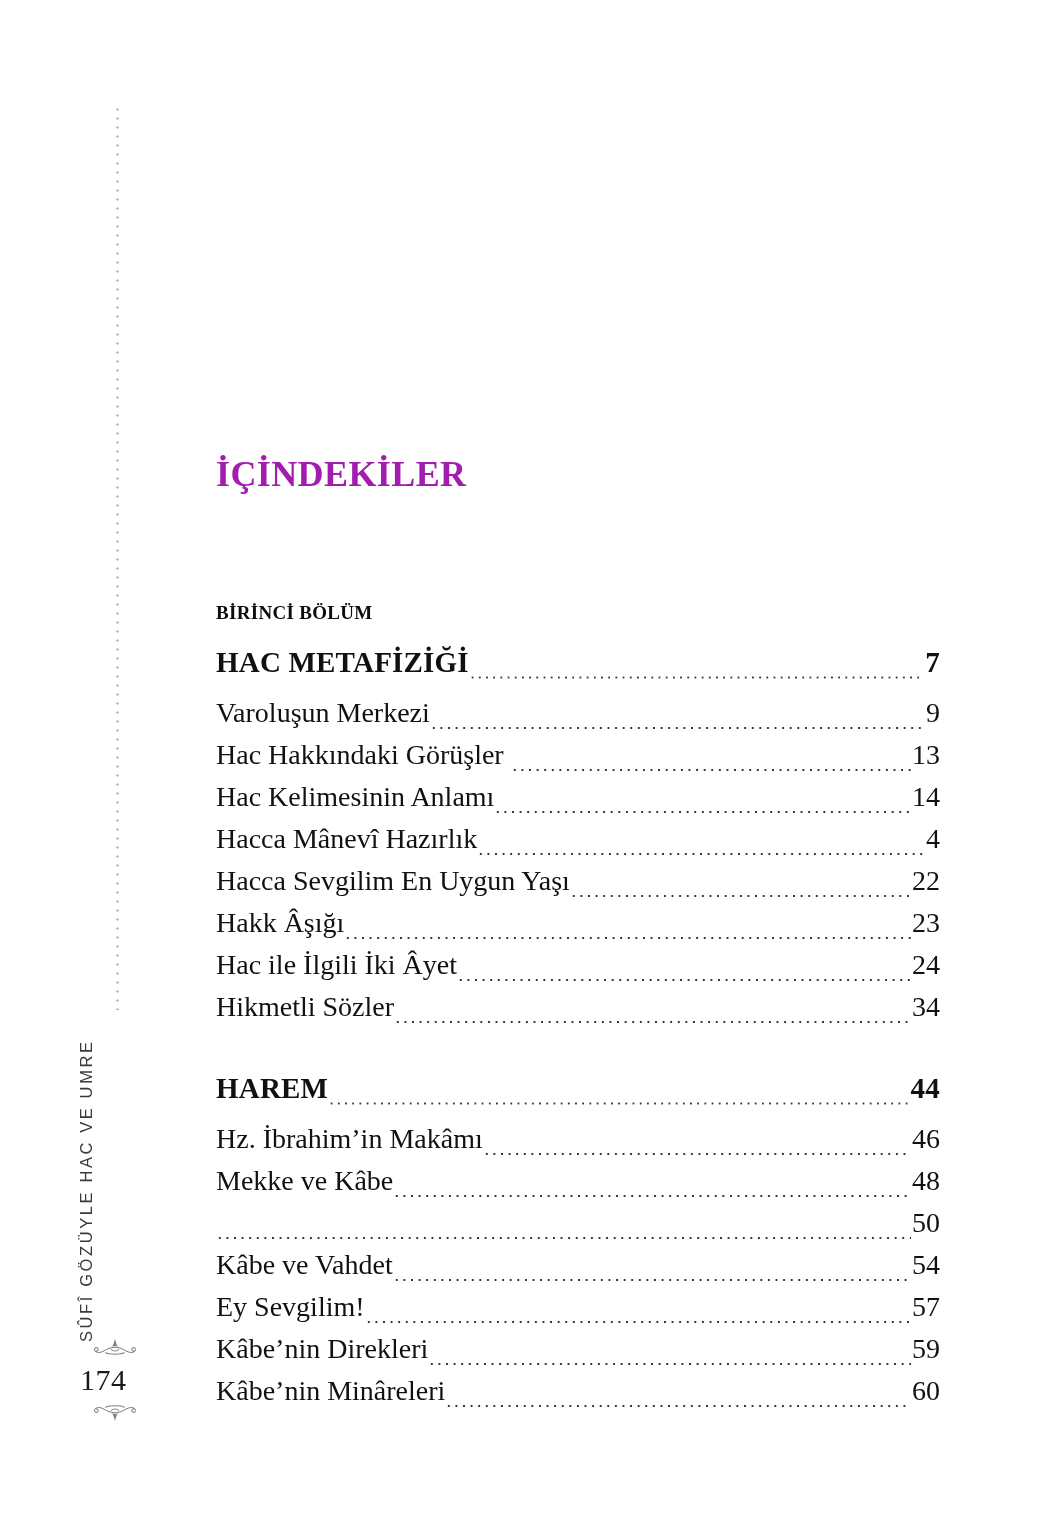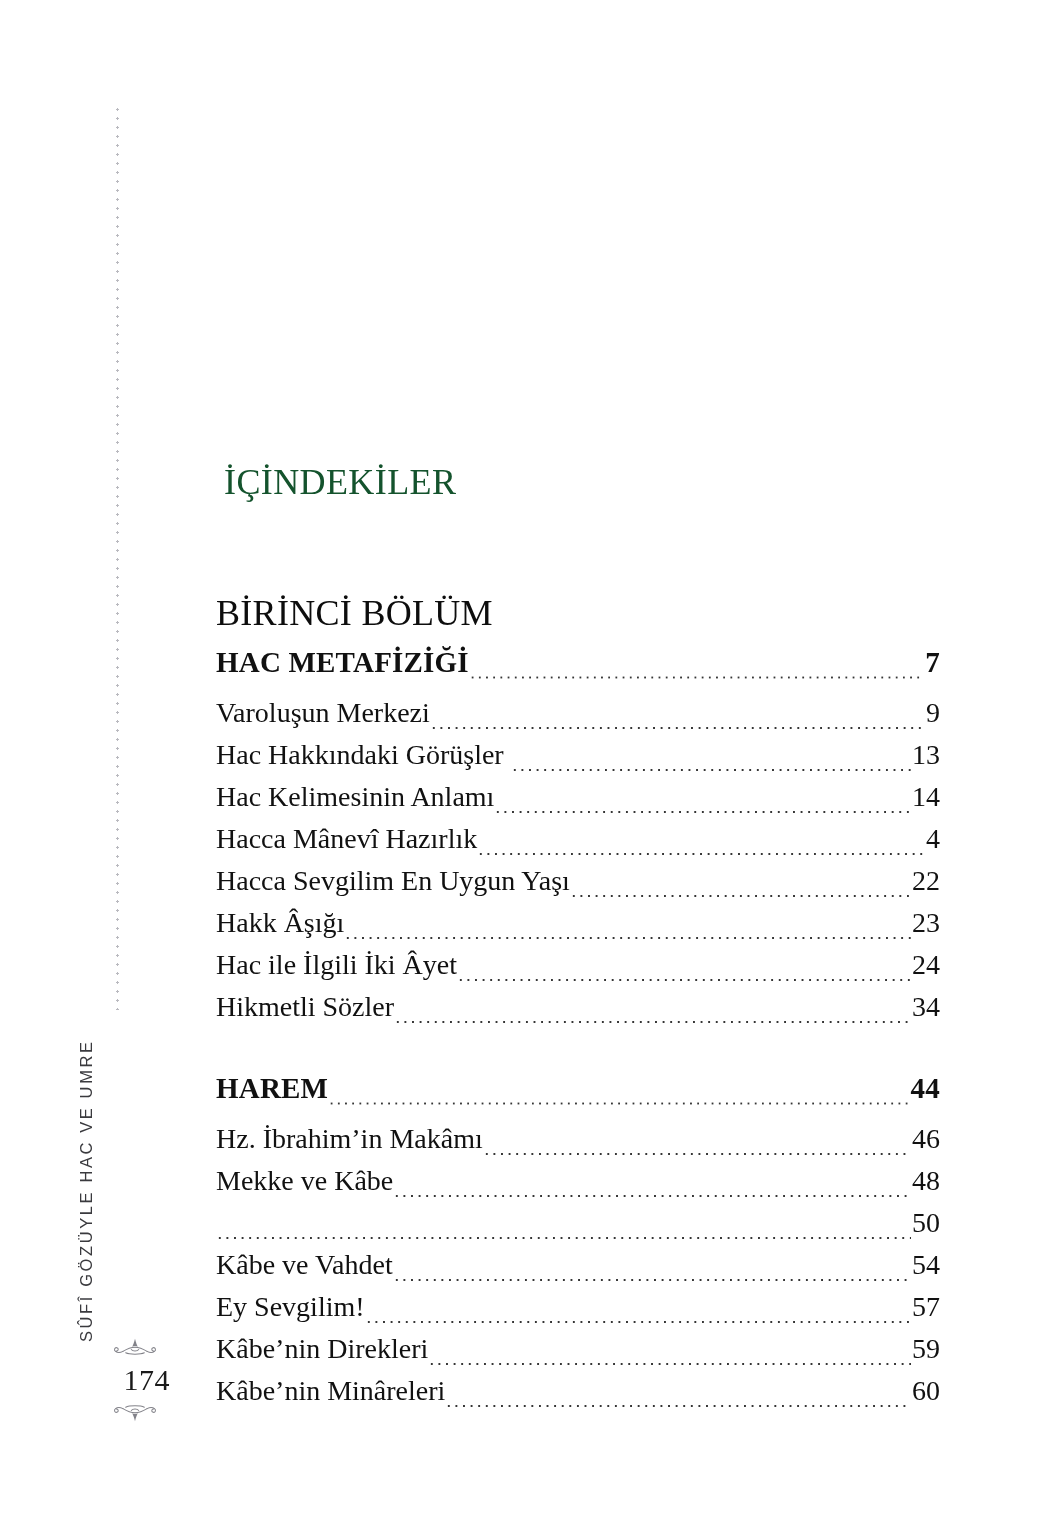--- a/index.html
+++ b/index.html
@@ -49,24 +49,24 @@
     transform: rotate(-90deg);
     white-space: nowrap;
     font-family: "Liberation Sans", "DejaVu Sans", sans-serif;
     font-size: 16.5px;
     letter-spacing: 2.6px;
     color: #3a3a3e;
   }
 
   .folio-block {
     position: absolute;
-    left: 100px;
+    left: 80px;
     top: 1337px;
     width: 70px;
-    text-align: right;
+    text-align: left;
     color: #55555c;
   }
   .fleuron {
     display: block;
     margin: 0 auto;
     width: 56px;
     height: 26px;
     opacity: .85;
   }
   .fleuron.bottom { transform: scaleY(-1); }
@@ -86,37 +86,37 @@
     top: 0;
     width: 724px;
   }
 
   .toc-title {
     position: absolute;
     top: 452px;
     left: 0;
     font-size: 36px;
     line-height: 44px;
-    font-weight: 400;
+    font-weight: 700;
     letter-spacing: 0.4px;
-    color: #14532d;
-    margin: 8px;
+    color: #a21caf;
+    margin: 0;
   }
 
   .toc-body {
     position: absolute;
     top: 592px;
     left: 0;
     width: 724px;
   }
 
   .part-title {
-    font-size: 36px;
+    font-size: 19px;
     line-height: 42px;
-    font-weight: 400;
+    font-weight: 700;
     letter-spacing: 0.3px;
     color: #0d0d0d;
     margin: 0;
   }
 
   
   .toc-line {
     display: flex;
     align-items: flex-end;
     width: 100%;

